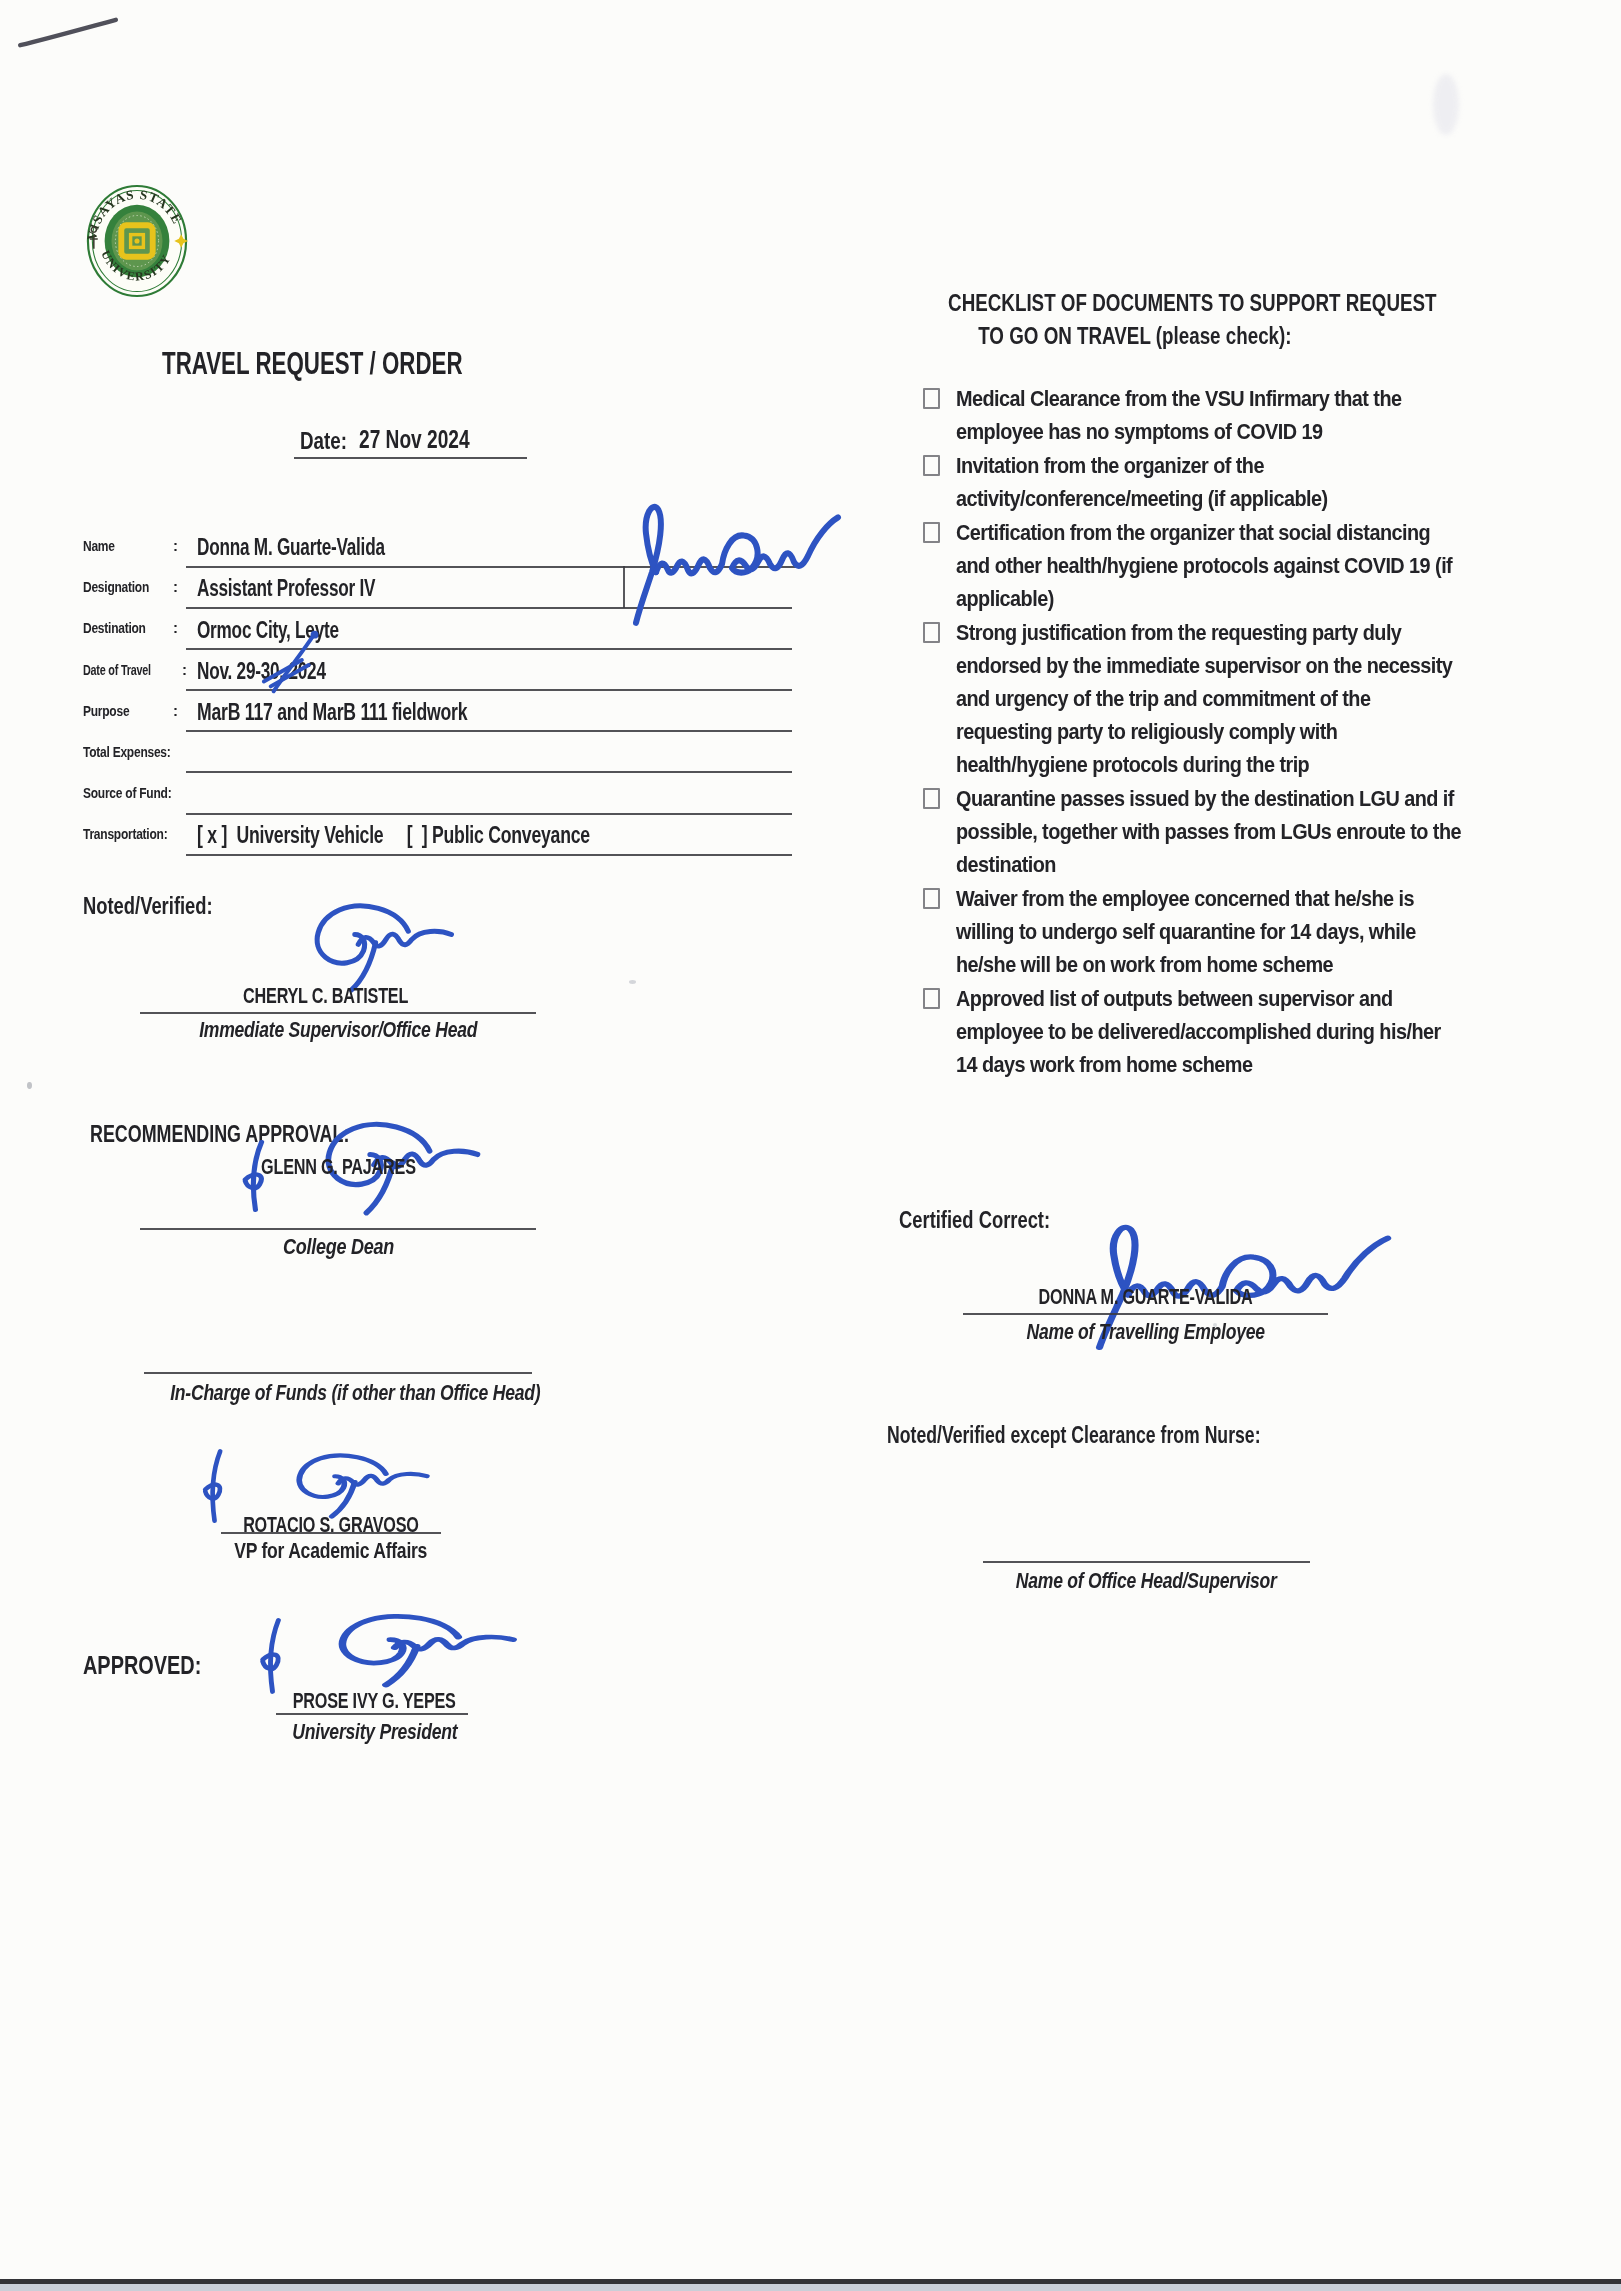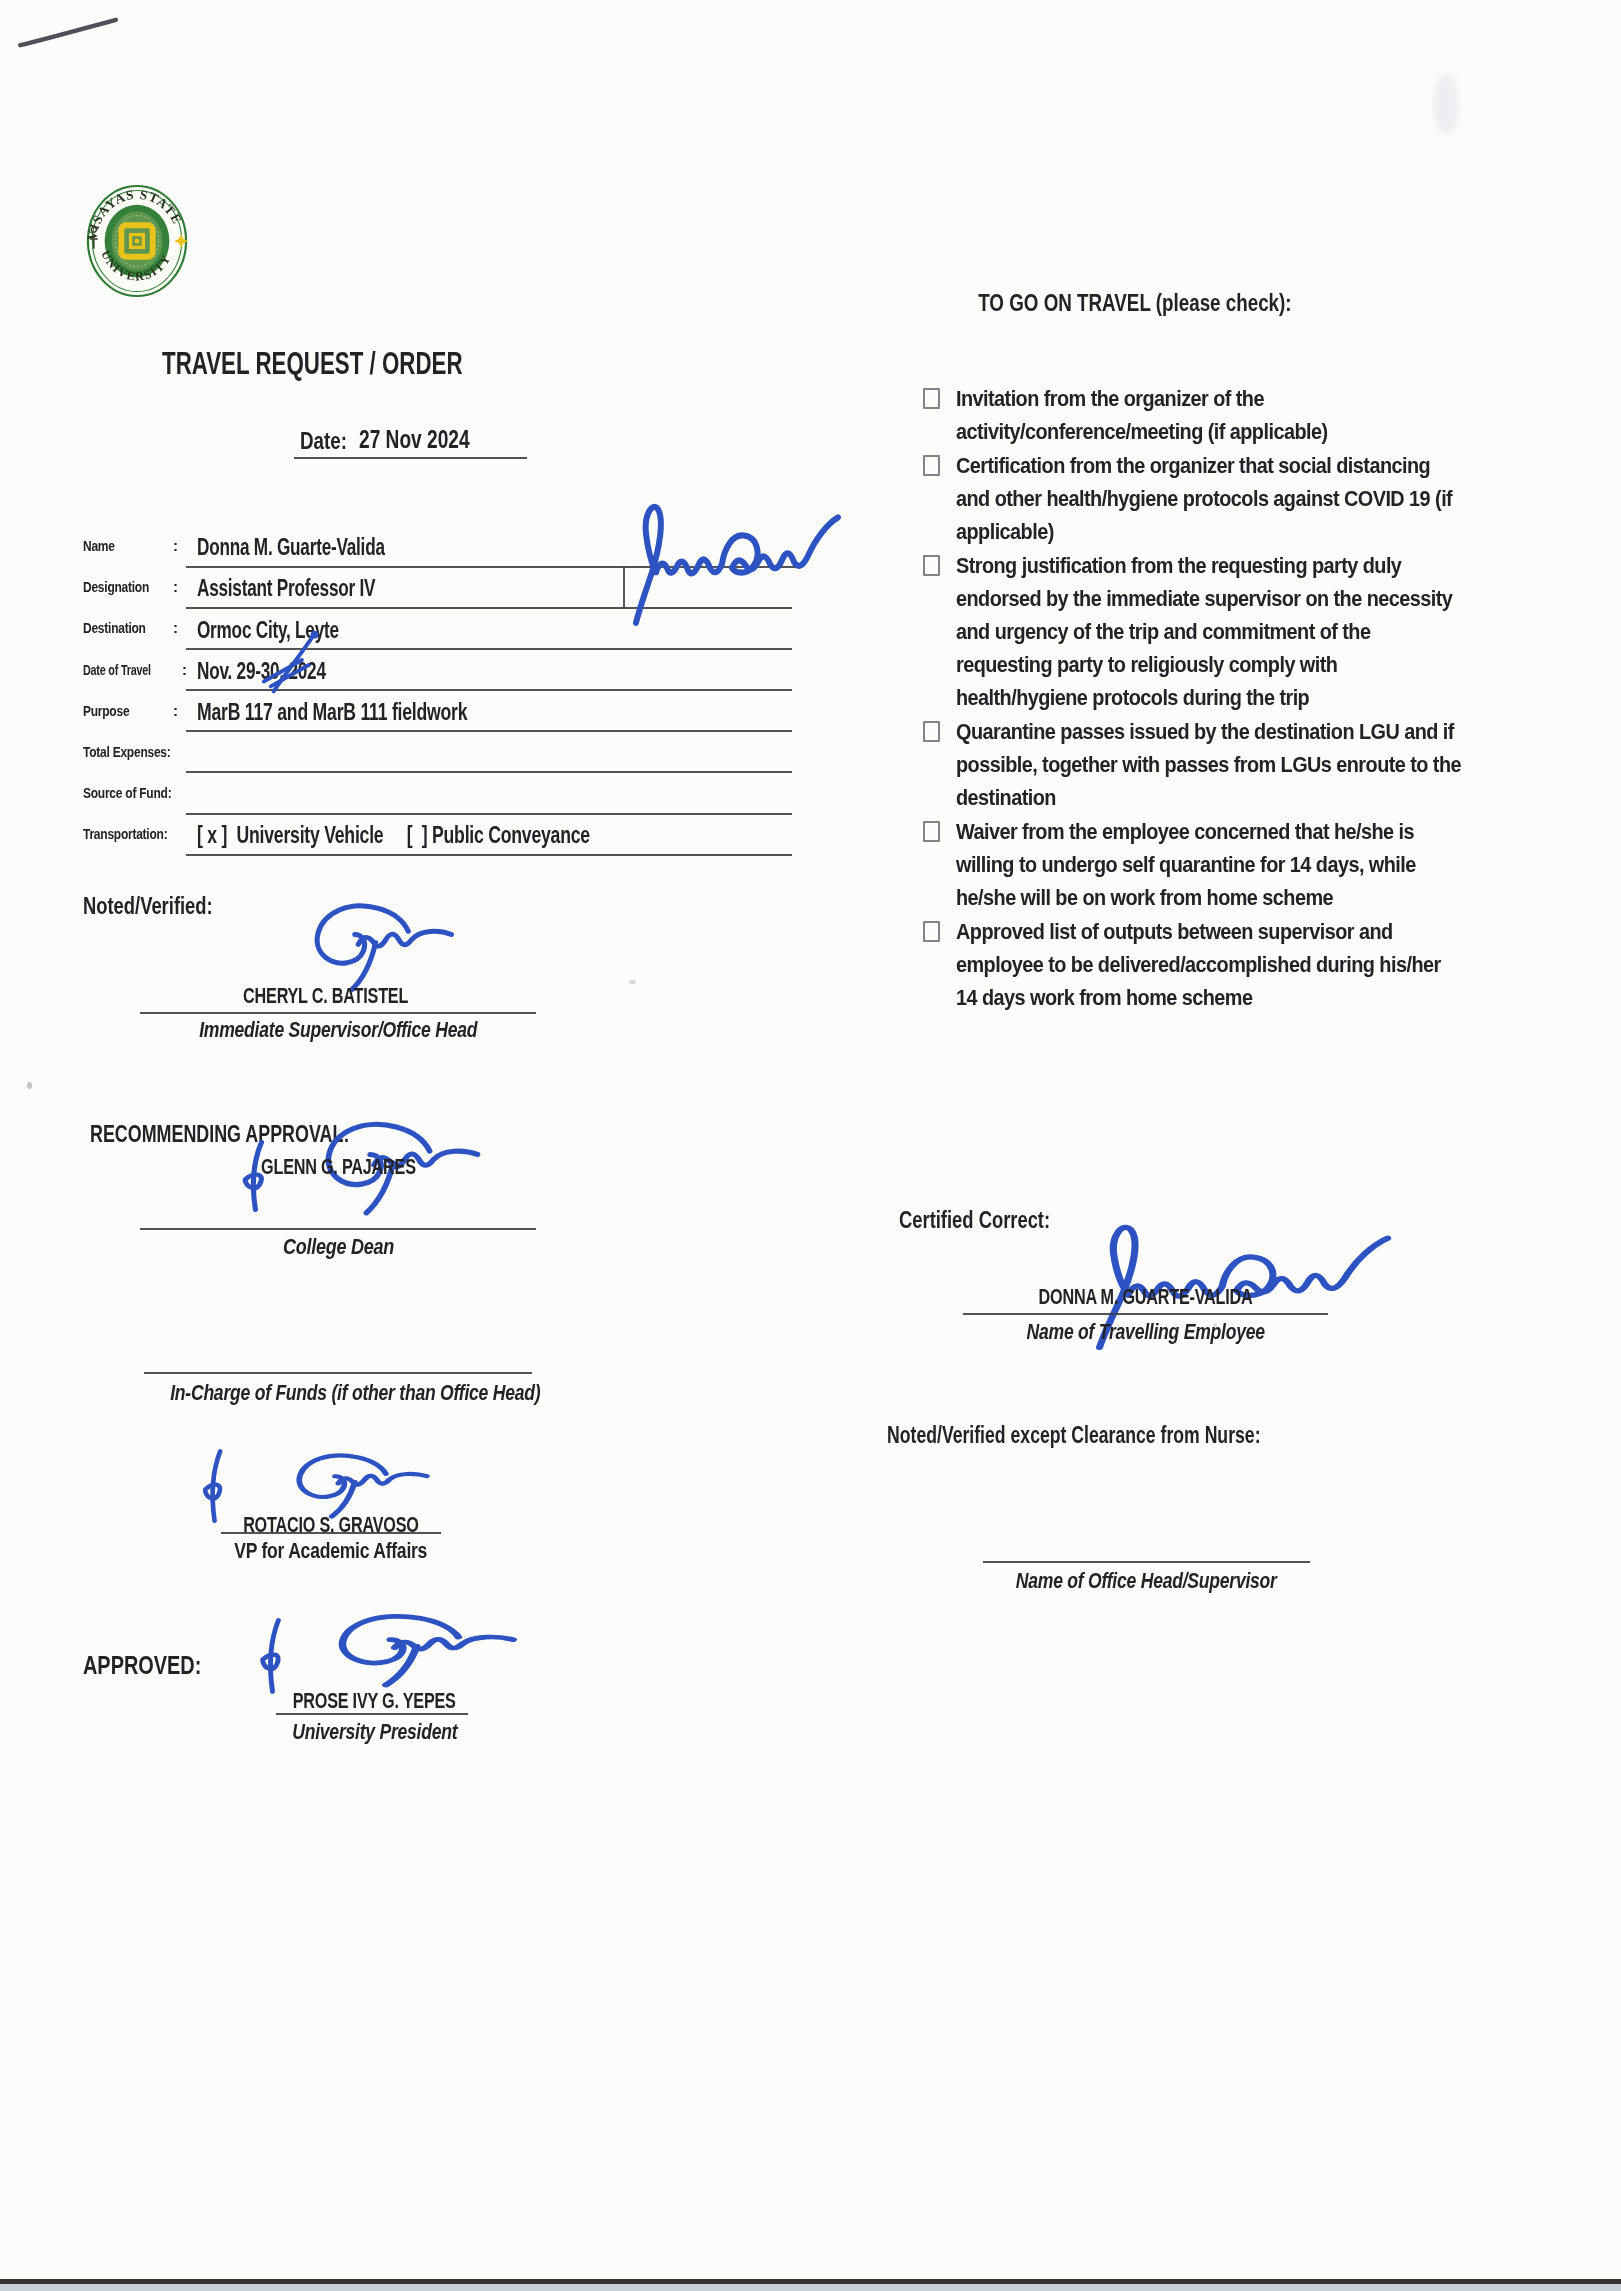--- a/index.html
+++ b/index.html
@@ -195,24 +195,29 @@
   </svg>
   <div class="abs ctr nm" style="left:257px;top:1688px;width:235px">
     <span class="sx sxc" style="--sx:.72">PROSE IVY G. YEPES</span>
   </div>
   <div class="rule" style="left:276px;top:1713px;width:192px"></div>
   <div class="abs ctr role i" style="left:257px;top:1719px;width:235px">
     <span class="sx sxc" style="--sx:.78">University President</span>
   </div>
 
   <div class="abs ctr" style="left:887px;top:287px;width:495px;font-size:23.5px;font-weight:bold;line-height:33px">
+    <div><span class="sx sxc" style="--sx:.8">CHECKLIST OF DOCUMENTS TO SUPPORT REQUEST</span></div>
     <div><span class="sx sxc" style="--sx:.8">TO GO ON TRAVEL (please check):</span></div>
   </div>
 
   <div class="abs" style="left:923px;top:382px;width:588px">
+    <div class="chk-item">
+      <span class="chk-box"></span>
+      <span class="chk-text">Medical Clearance from the VSU Infirmary that the employee has no symptoms of COVID 19</span>
+    </div>
     <div class="chk-item">
       <span class="chk-box"></span>
       <span class="chk-text">Invitation from the organizer of the activity/conference/meeting (if applicable)</span>
     </div>
     <div class="chk-item">
       <span class="chk-box"></span>
       <span class="chk-text">Certification from the organizer that social distancing and other health/hygiene protocols against COVID 19 (if applicable)</span>
     </div>
     <div class="chk-item">
       <span class="chk-box"></span>

